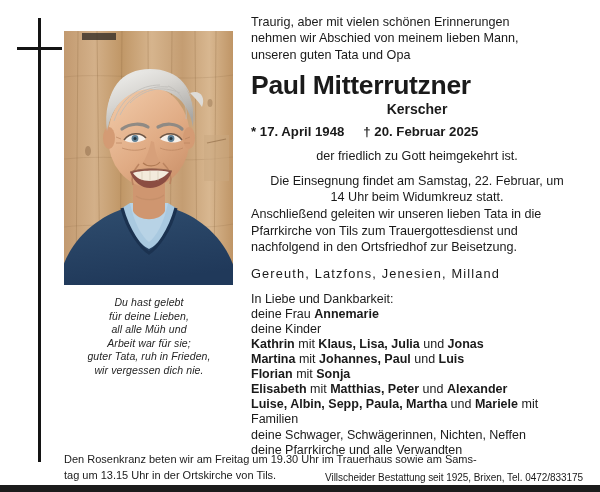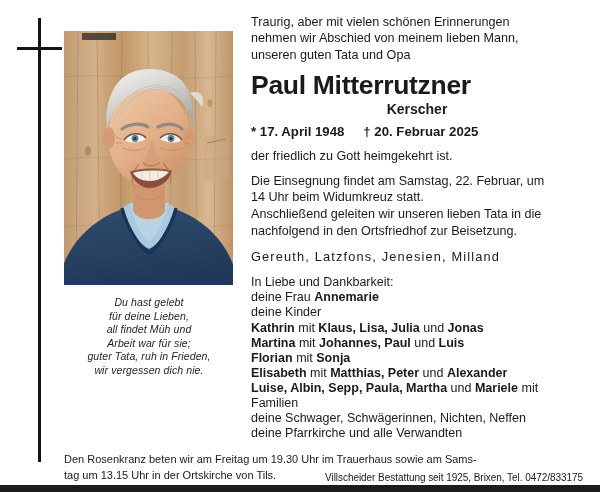--- a/index.html
+++ b/index.html
@@ -104,21 +104,21 @@
     margin-top: 7px;
   }
   .dates .gap { display: inline-block; width: 19px; }
 
   .para {
     font-size: 12.6px;
     line-height: 16.4px;
     margin-top: 8px;
     text-align: justify;
   }
-  .para.left { text-align: left; }
+  .para.left { text-align: center; }
   .para.tight { margin-top: 1px; }
 
   .places {
     font-size: 12.8px;
     line-height: 16px;
     margin-top: 10px;
     letter-spacing: 1.15px;
   }
 
   .family {
@@ -282,21 +282,21 @@
         <path d="M78 140.4 L78 149.2 M86 140 L86 150 M94 140.2 L94 149.4" stroke="#d6cab4" stroke-width="0.7"></path>
         <path d="M66 141 C76 137, 96 137, 108 140" stroke="#9a6a52" stroke-width="1" fill="none"></path>
 
         <path d="M72 165 C79 170, 93 170, 100 164" stroke="#c08b66" stroke-width="1.2" fill="none" opacity="0.7"></path>
       </svg>
     </div>
 
     <div class="poem">
       <div>Du hast gelebt</div>
       <div>für deine Lieben,</div>
-      <div>all findet Müh und</div>
+      <div>all alle Müh und</div>
       <div>Arbeit war für sie;</div>
       <div>guter Tata, ruh in Frieden,</div>
       <div>wir vergessen dich nie.</div>
     </div>
   </div>
 
   <div class="right-col">
 
     <div class="intro">
       <div>Traurig, aber mit vielen schönen Erinnerungen</div>
@@ -312,20 +312,21 @@
 
     <div class="para left">der friedlich zu Gott heimgekehrt ist.</div>
 
     <div class="para left">
       <div>Die Einsegnung findet am Samstag, 22. Februar, um</div>
       <div>14 Uhr beim Widumkreuz statt.</div>
     </div>
 
     <div class="para tight">
       <div>Anschließend geleiten wir unseren lieben Tata in die</div>
+      <div>Pfarrkirche von Tils zum Trauergottesdienst und</div>
       <div style="text-align:left">nachfolgend in den Ortsfriedhof zur Beisetzung.</div>
     </div>
 
     <div class="places">Gereuth, Latzfons, Jenesien, Milland</div>
 
     <div class="family">
       <div>In Liebe und Dankbarkeit:</div>
       <div id="family-lines">
           <div><span>deine Frau </span><b>Annemarie</b></div>
           <div><span>deine Kinder</span></div>

